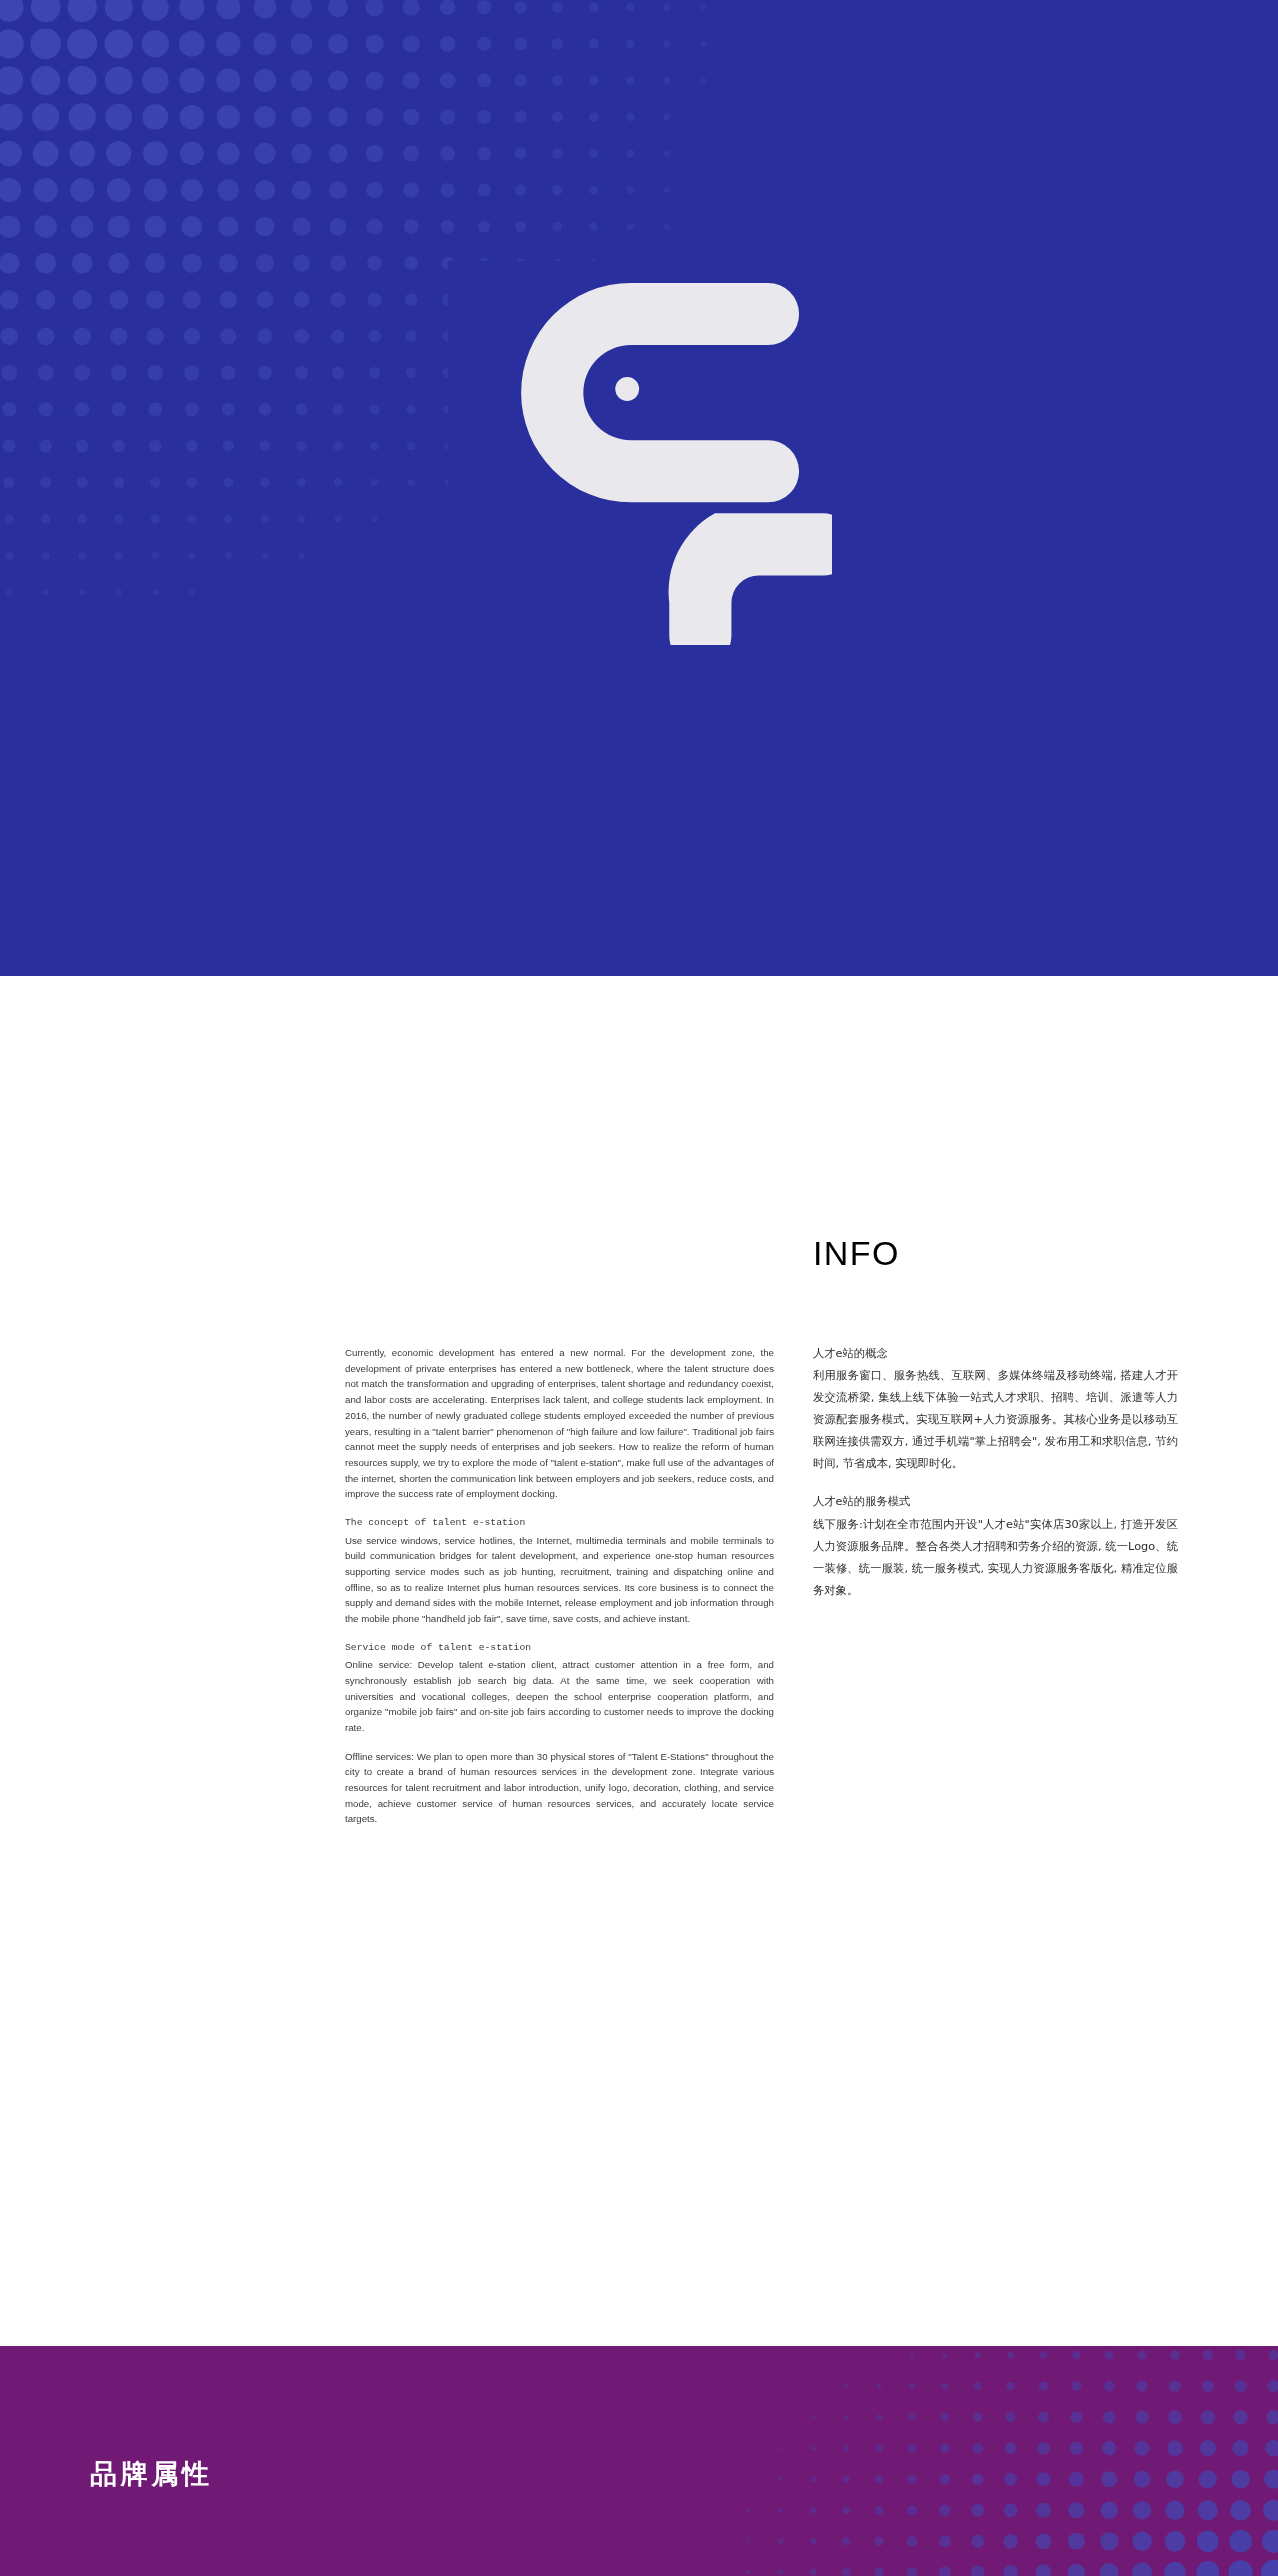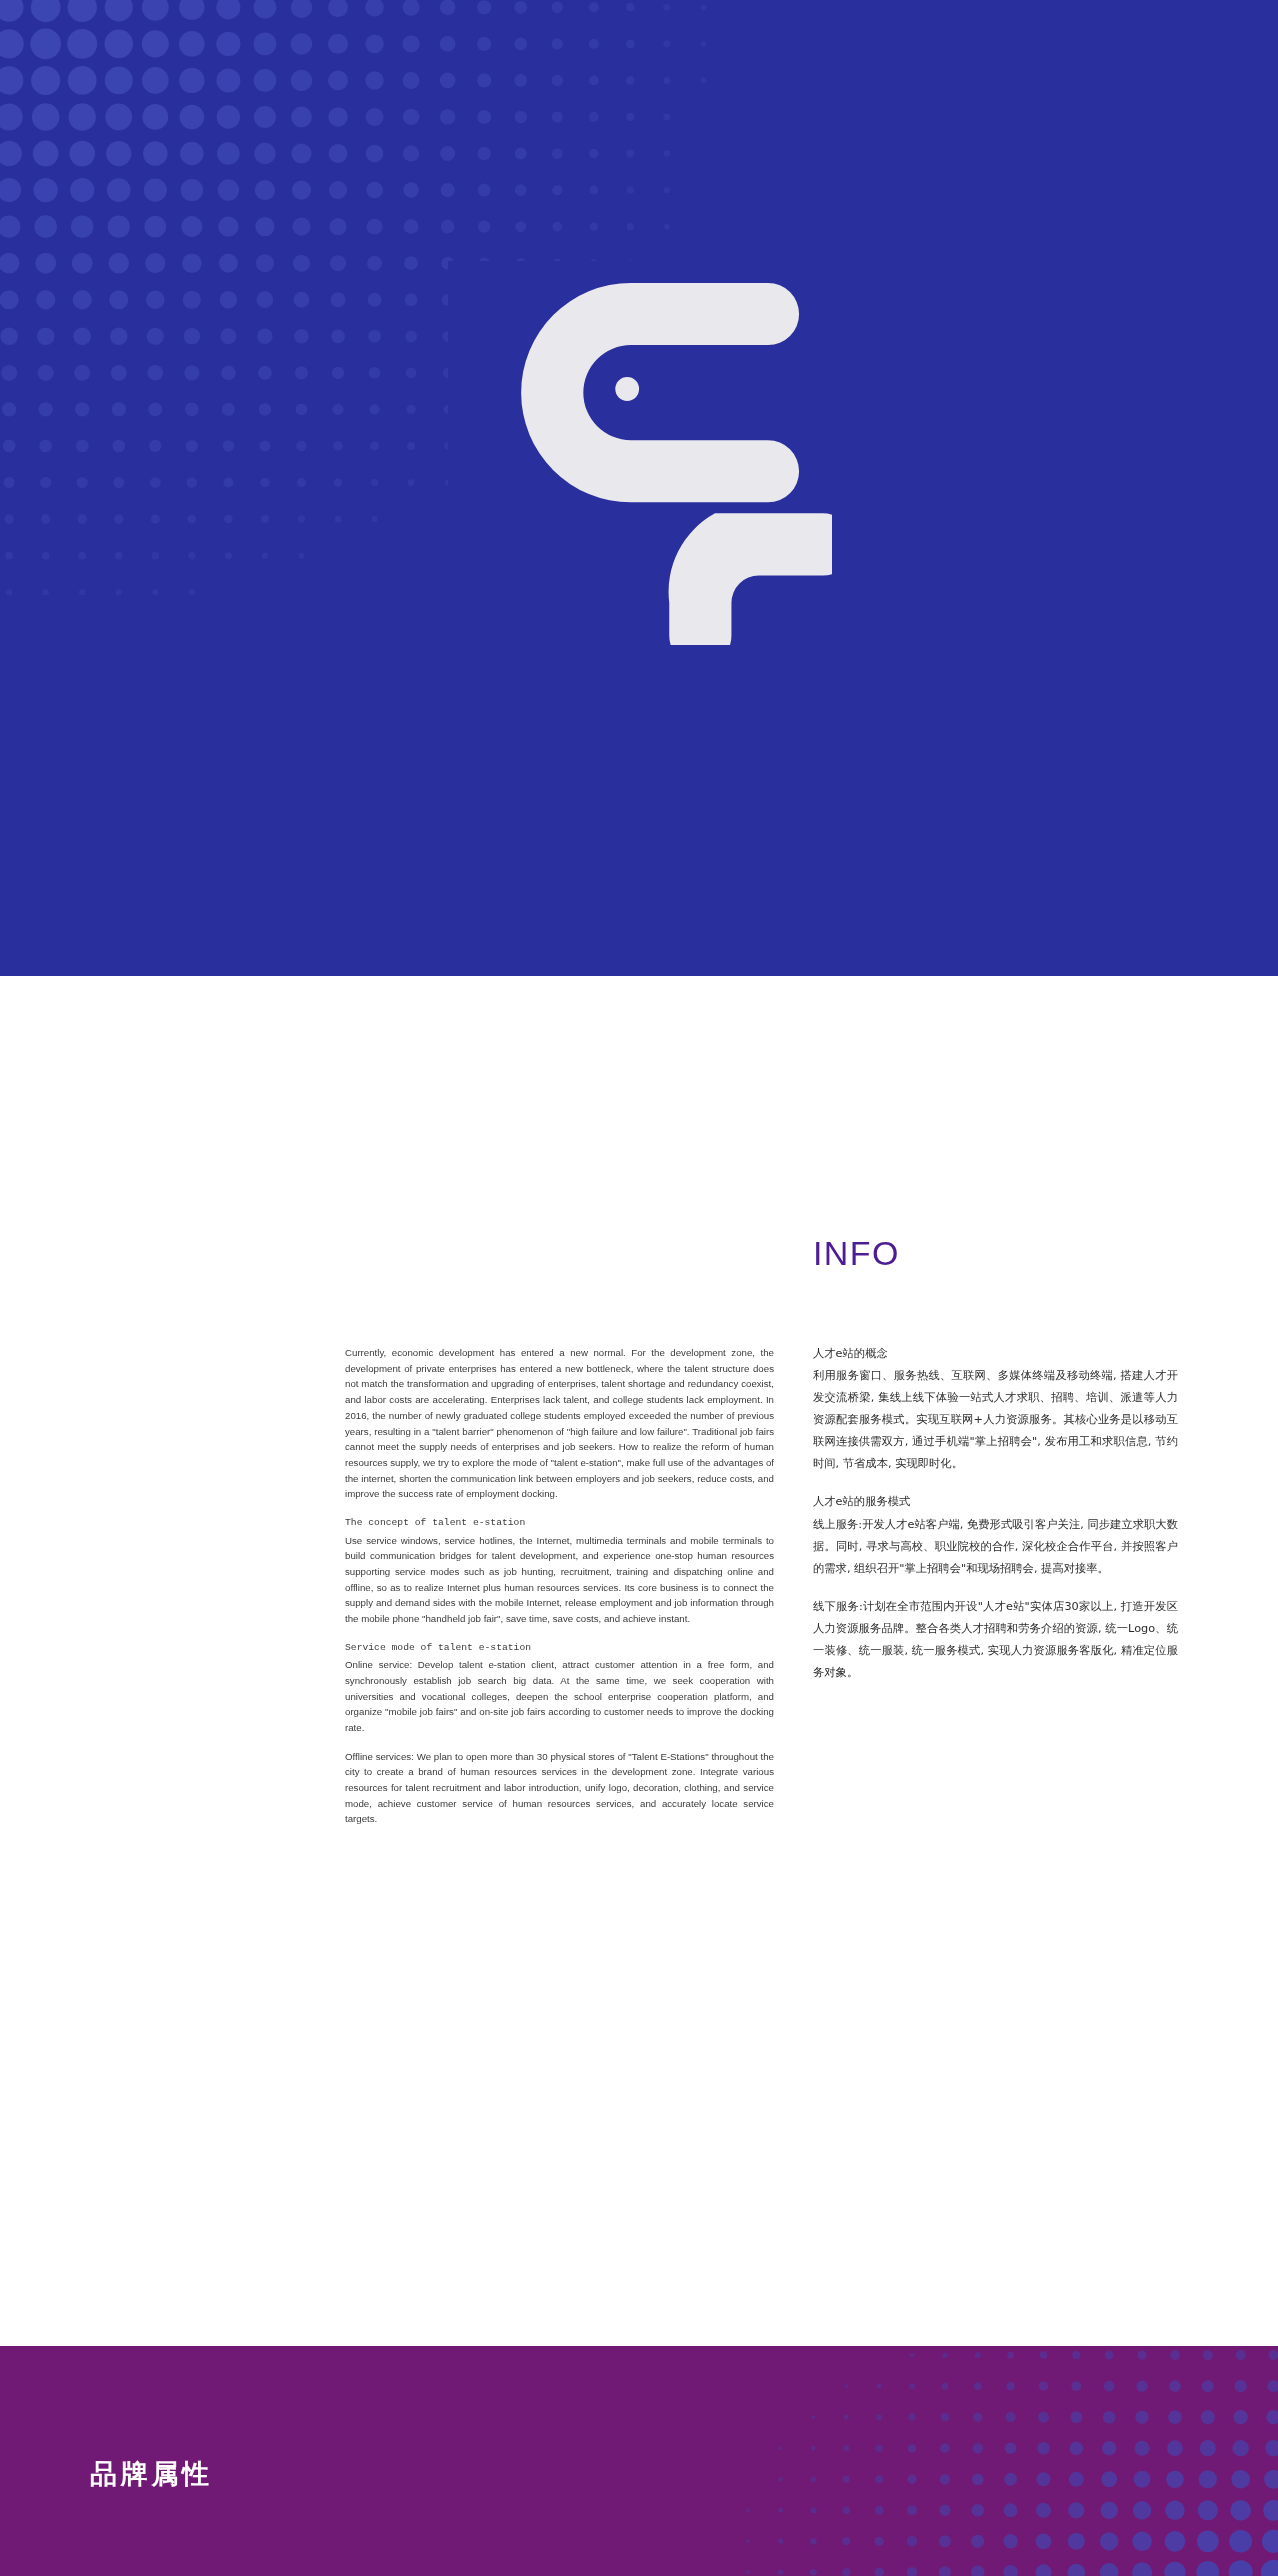--- a/index.html
+++ b/index.html
@@ -95,21 +95,21 @@
     font-family: Liberation Mono, monospace;
   }
 
   
   .info-title {
     position: absolute;
     left: 813px;
     top: 258px;
     font-size: 34px;
     letter-spacing: 1.4px;
-    color: #4c1d95;
+    color: #000000;
     font-family: "Liberation Sans", sans-serif;
     font-weight: 400;
   }
 
   
   .col-cn {
     position: absolute;
     left: 813px;
     top: 367px;
     width: 365px;
@@ -473,21 +473,20 @@
 
       <p>Offline services: We plan to open more than 30 physical stores of "Talent E-Stations" throughout the city to create a brand of human resources services in the development zone. Integrate various resources for talent recruitment and labor introduction, unify logo, decoration, clothing, and service mode, achieve customer service of human resources services, and accurately locate service targets.</p>
     </div>
 
     <div class="col-cn">
 
       <p class="sub">人才e站的概念</p>
       <p>利用服务窗口、服务热线、互联网、多媒体终端及移动终端, 搭建人才开发交流桥梁, 集线上线下体验一站式人才求职、招聘、培训、派遣等人力资源配套服务模式。实现互联网+人力资源服务。其核心业务是以移动互联网连接供需双方, 通过手机端"掌上招聘会", 发布用工和求职信息, 节约时间, 节省成本, 实现即时化。</p>
 
       <p class="sub">人才e站的服务模式</p>
-      <p>线上服务:开发人才e站客户端, 免费形式吸引客户关注, 同步建立求职大数据。同时, 寻求与高校、职业院校的合作, 深化校企合作平台, 并按照客户的需求, 组织召开"掌上招聘会"和现场招聘会, 提高对接率。</p>
 
       <p>线下服务:计划在全市范围内开设"人才e站"实体店30家以上, 打造开发区人力资源服务品牌。整合各类人才招聘和劳务介绍的资源, 统一Logo、统一装修、统一服装, 统一服务模式, 实现人力资源服务客版化, 精准定位服务对象。</p>
     </div>
   </div>
 
   <div class="footer">
     <svg class="footer-dots" viewBox="0 0 700 252" preserveAspectRatio="none">
       <g id="footdots">
           <circle cx="298" cy="10" r="2.34" fill="#3f49b5" opacity="0.32"></circle>
           <circle cx="334" cy="10" r="2.83" fill="#3f49b5" opacity="0.34"></circle>

